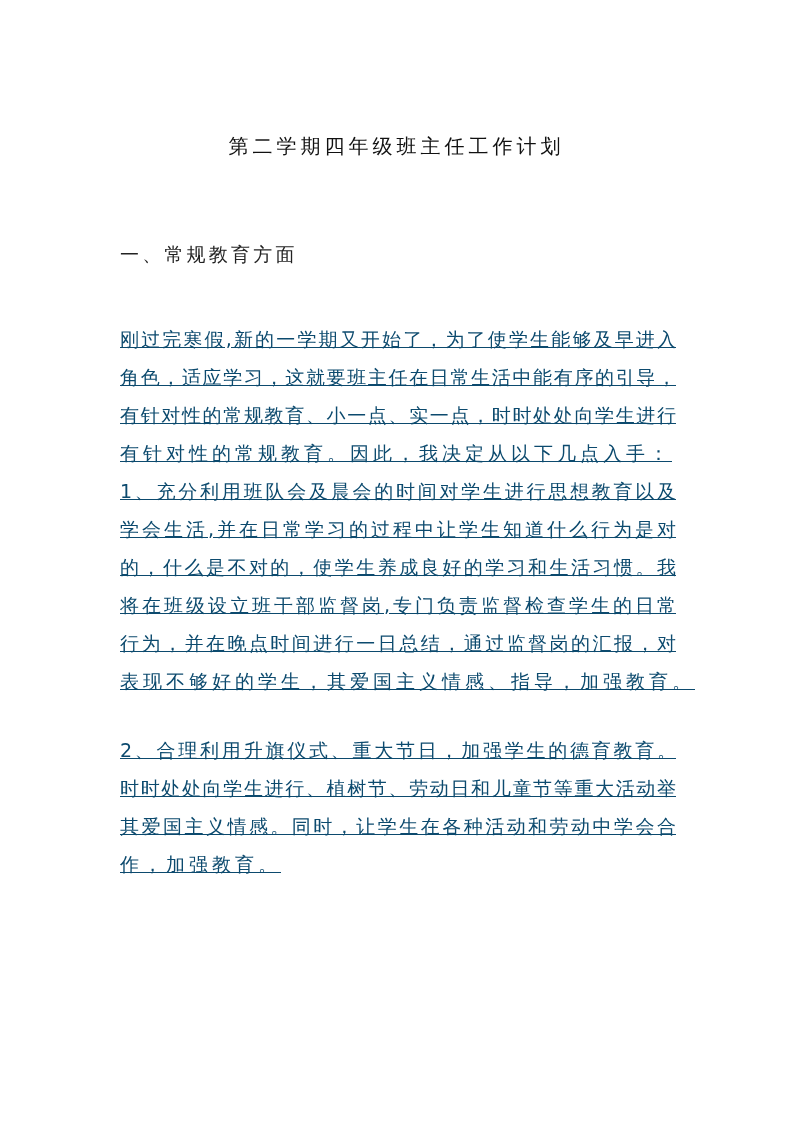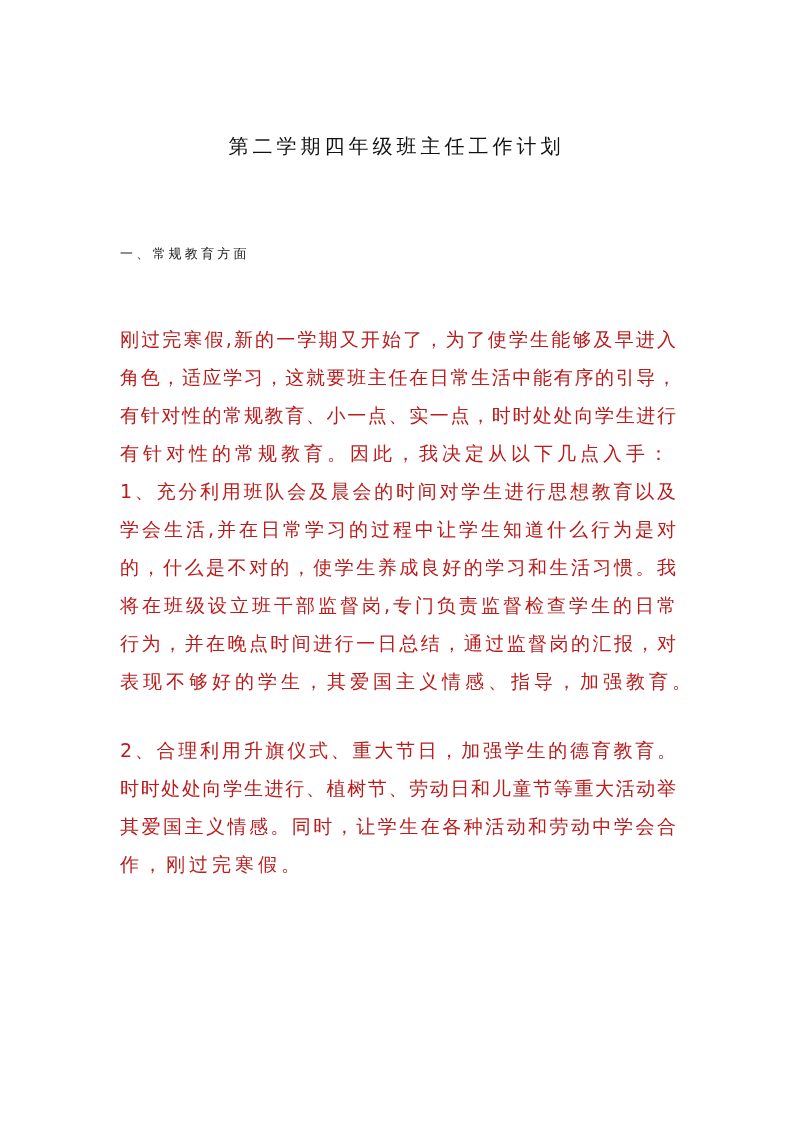--- a/index.html
+++ b/index.html
@@ -31,39 +31,40 @@
       font-size: 20px;
       letter-spacing: 4px;
       line-height: 36px;
       color: #111111;
       font-family: "DejaVu Sans", sans-serif;
     }
     .section-heading {
       position: absolute;
       left: 120px;
       top: 242px;
-      font-size: 13px;
+      font-size: 19px;
       letter-spacing: 3.2px;
       line-height: 24px;
       color: #222222;
     }
     .body-block {
       position: absolute;
       left: 120px;
       width: 556px;
     }
     .line {
       display: block;
       height: 38px;
       line-height: 38px;
       font-size: 19px;
       white-space: nowrap;
-      color: #b91c1c;
+      color: #0c4a6e;
       text-align: justify;
       text-align-last: justify;
+      text-decoration: underline;
     }
     .line.last {
       text-align-last: left;
       letter-spacing: 4px;
     }
     #para1 { top: 320px; }
     #para2 { top: 731px; }
   </style>
 </head>
 <body>
@@ -84,16 +85,16 @@
     <span class="line">的，什么是不对的，使学生养成良好的学习和生活习惯。我</span>
     <span class="line">将在班级设立班干部监督岗,专门负责监督检查学生的日常</span>
     <span class="line">行为，并在晚点时间进行一日总结，通过监督岗的汇报，对</span>
     <span class="line last">表现不够好的学生，其爱国主义情感、指导，加强教育。</span>
   </div>
 
   <div class="body-block" id="para2">
     <span class="line">2、合理利用升旗仪式、重大节日，加强学生的德育教育。</span>
     <span class="line">时时处处向学生进行、植树节、劳动日和儿童节等重大活动举</span>
     <span class="line">其爱国主义情感。同时，让学生在各种活动和劳动中学会合</span>
-    <span class="line last">作，刚过完寒假。</span>
+    <span class="line last">作，加强教育。</span>
   </div>
 
 </div>
 
 </body></html>

